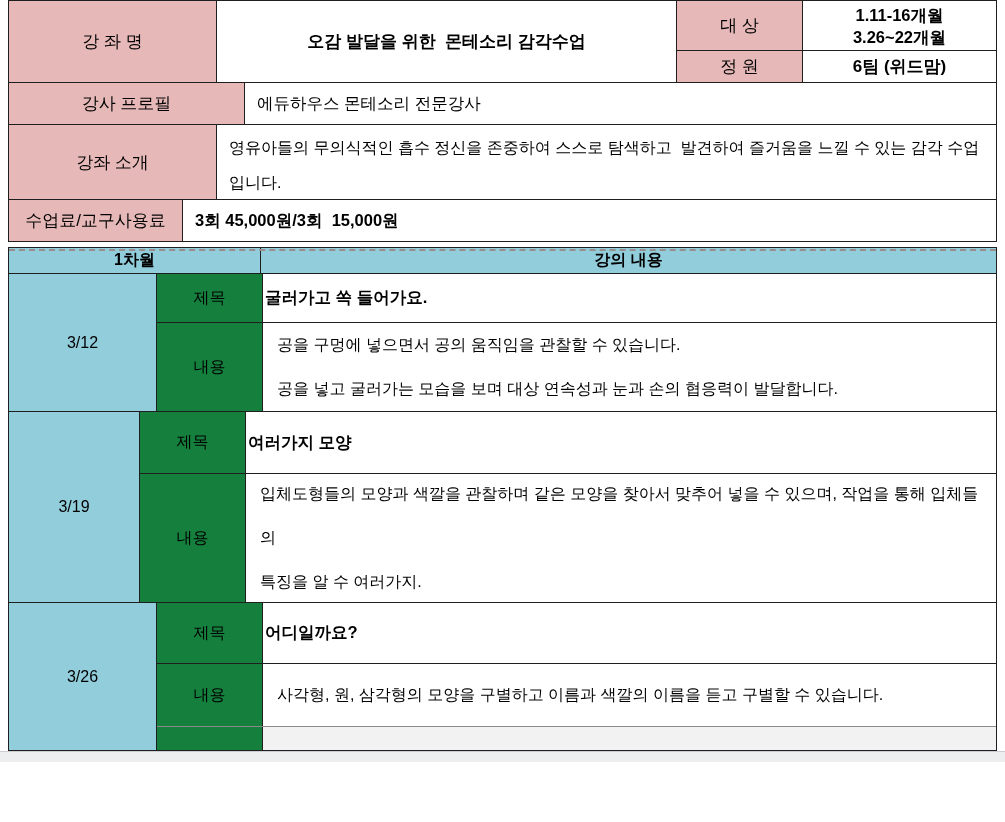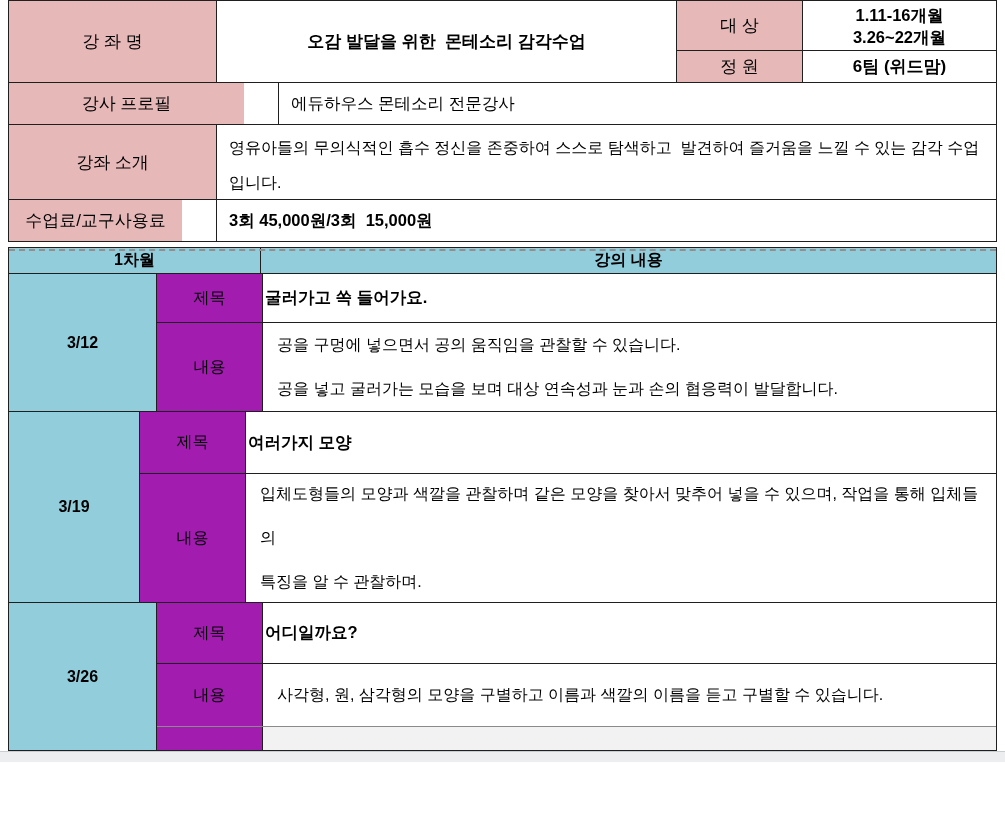--- a/index.html
+++ b/index.html
@@ -18,45 +18,45 @@
   .tbl { border:1px solid #1f1f1f; box-sizing:border-box; background:#fff; }
   .row { display:flex; box-sizing:border-box; align-items:stretch; }
   .row + .row { border-top:1px solid #1f1f1f; }
   .cell { box-sizing:border-box; overflow:hidden; }
   .cell + .cell { border-left:1px solid #1f1f1f; }
   .srow { display:flex; box-sizing:border-box; align-items:stretch; }
   .srow + .srow { border-top:1px solid #1f1f1f; }
 
   .pink  { background:#e6b9b8; }
   .blue  { background:#92cddc; }
-  .lblue { background:#a21caf; }
+  .lblue { background:#15803d; }
   .grayc { background:#f2f2f2; }
 
   .center { display:flex; align-items:center; justify-content:center; text-align:center; }
   .vcenter { display:flex; align-items:center; }
   .bold { font-weight:bold; }
   .fs17 { font-size:17px; }
   .fs16 { font-size:16px; }
 
   .label-cell { font-size:17px; }
-  .value-left { padding-left:12px; font-size:16.5px;margin-left:34px; }
+  .value-left { padding-left:12px; font-size:16.5px; }
   .prewrap { white-space:pre-wrap; }
 
   .intro-text { padding:5px 12px 0 12px; font-size:16px; line-height:35px; word-break:break-all; }
 
   .stack { display:flex; flex-direction:column; padding:0; }
   .target-lines { line-height:22px; font-size:16.5px; }
 
   .hdr { position:relative; }
   .dashline {
     position:absolute; left:0; right:0; top:1px; height:0;
     border-top:2px dashed #988c8c; pointer-events:none; z-index:2;
   }
 
-  .date-cell { font-size:16px; font-weight:bold; }
+  .date-cell { font-size:16px; font-weight:normal; }
   .ttl-cell { padding-left:2px; font-size:16.5px; font-weight:bold; display:flex; align-items:center; }
   .cont-cell {
     padding:0 14px; font-size:16px;
     display:flex; flex-direction:column; justify-content:center;
     word-break:break-all;
   }
   .cont-cell p { margin:0; line-height:44px; }
 
   .grprows { flex:1; display:flex; flex-direction:column; padding:0; }
   .empty-row { border-top-color:#8a8a8a !important; }
@@ -136,21 +136,21 @@
         <div class="cell blue center date-cell" style="width:130px">3/19</div>
         <div class="cell grprows">
           <div class="srow" style="height:61px">
             <div class="cell lblue center fs16" style="width:105px">제목</div>
             <div class="cell ttl-cell" style="flex:1">여러가지 모양</div>
           </div>
           <div class="srow" style="height:129px">
             <div class="cell lblue center fs16" style="width:105px">내용</div>
             <div class="cell cont-cell" style="flex:1">
               <p>입체도형들의 모양과 색깔을 관찰하며 같은 모양을 찾아서 맞추어 넣을 수 있으며, 작업을 통해 입체들의</p>
-              <p>특징을 알 수 관찰하며.</p>
+              <p>특징을 알 수 여러가지.</p>
             </div>
           </div>
         </div>
       </div>
 
       <div class="row">
         <div class="cell blue center date-cell" style="width:147px">3/26</div>
         <div class="cell grprows">
           <div class="srow" style="height:60px">
             <div class="cell lblue center fs16" style="width:105px">제목</div>

